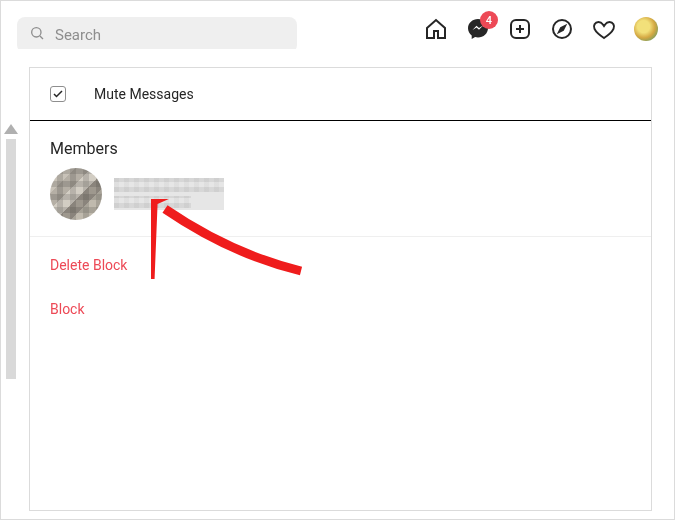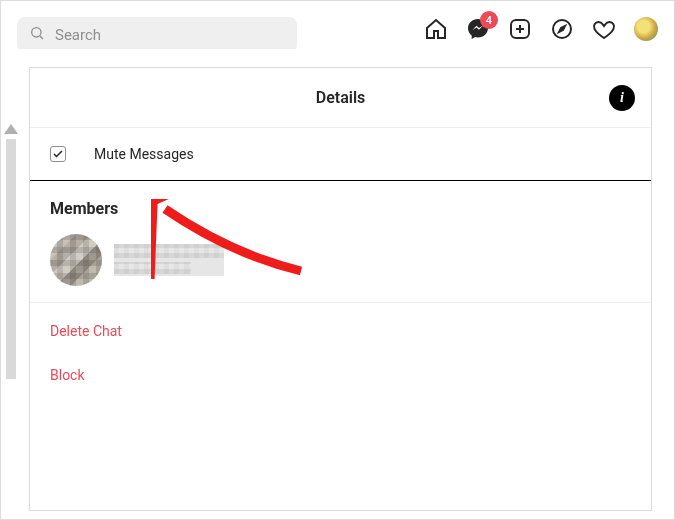--- a/index.html
+++ b/index.html
@@ -165,23 +165,23 @@
     .mute-label {
       font-size: 14px;
       color: #262626;
     }
     .members-section {
       padding: 18px 20px 16px;
       border-bottom: 1px solid #efefef;
     }
     .members-heading {
       font-size: 16px;
-      font-weight: 700;
+      font-weight: 400;
       color: #262626;
-      margin-bottom: 16px;
+      margin-bottom: 10px;
     }
     .member-row {
       display: flex;
       align-items: center;
       gap: 12px;
     }
     .member-avatar {
       width: 52px;
       height: 52px;
       border-radius: 50%;
@@ -282,44 +282,40 @@
       </svg>
     </div>
     <div class="avatar"></div>
   </div>
 </div>
 
 <div class="content-area">
   <div class="scroll-track"></div>
 
   <div class="panel">
-    <div class="panel-header">
-      <div class="panel-title">Details</div>
-      <div class="info-btn">i</div>
-    </div>
 
     <div class="mute-row">
       <div class="checkbox">
         <svg viewBox="0 0 24 24" fill="none" stroke="#262626" stroke-width="3">
             <polyline points="4,12 9,17 20,6"></polyline>
           </svg>
       </div>
       <span class="mute-label">Mute Messages</span>
     </div>
 
     <div class="members-section">
       <div class="members-heading">Members</div>
       <div class="member-row">
         <div class="member-avatar"></div>
         <div class="member-text"></div>
       </div>
     </div>
 
     <div class="actions">
-      <div class="action-link">Delete Chat</div>
+      <div class="action-link">Delete Block</div>
       <div class="action-link">Block</div>
     </div>
   </div>
 
   <svg class="arrow-overlay" viewBox="0 0 160 80">
     <defs>
       <marker id="ah" markerWidth="16" markerHeight="16" refX="4" refY="8" orient="auto">
         <polygon points="0,0 16,8 0,16 5,8" fill="#ef1c1c"></polygon>
       </marker>
     </defs>

